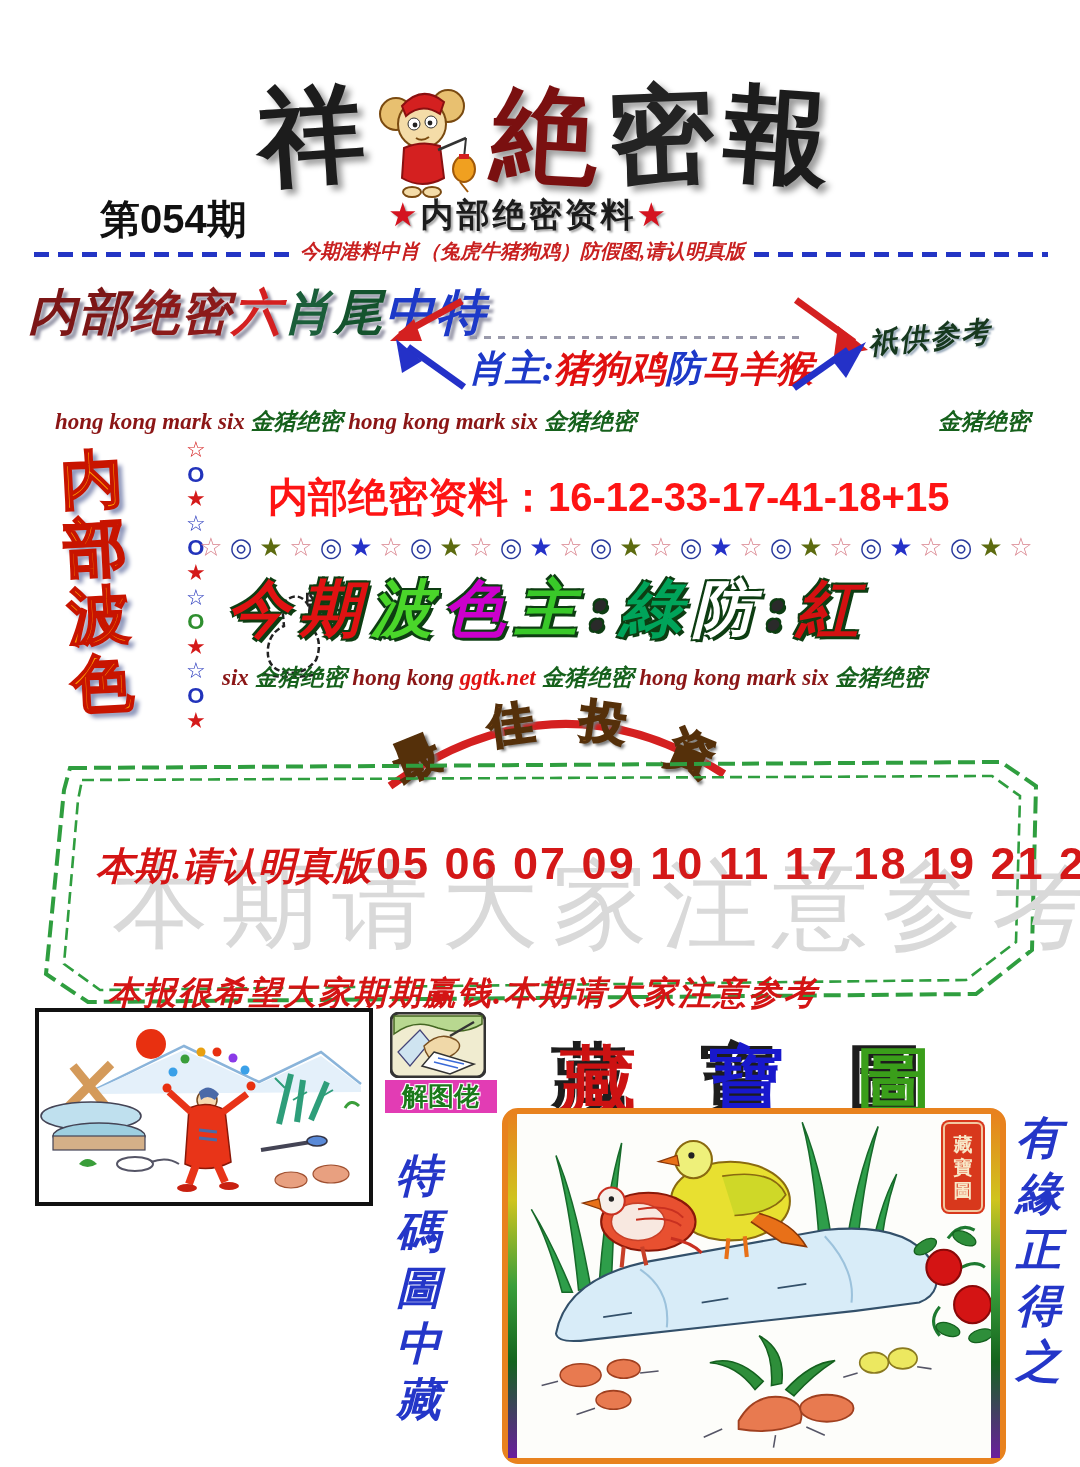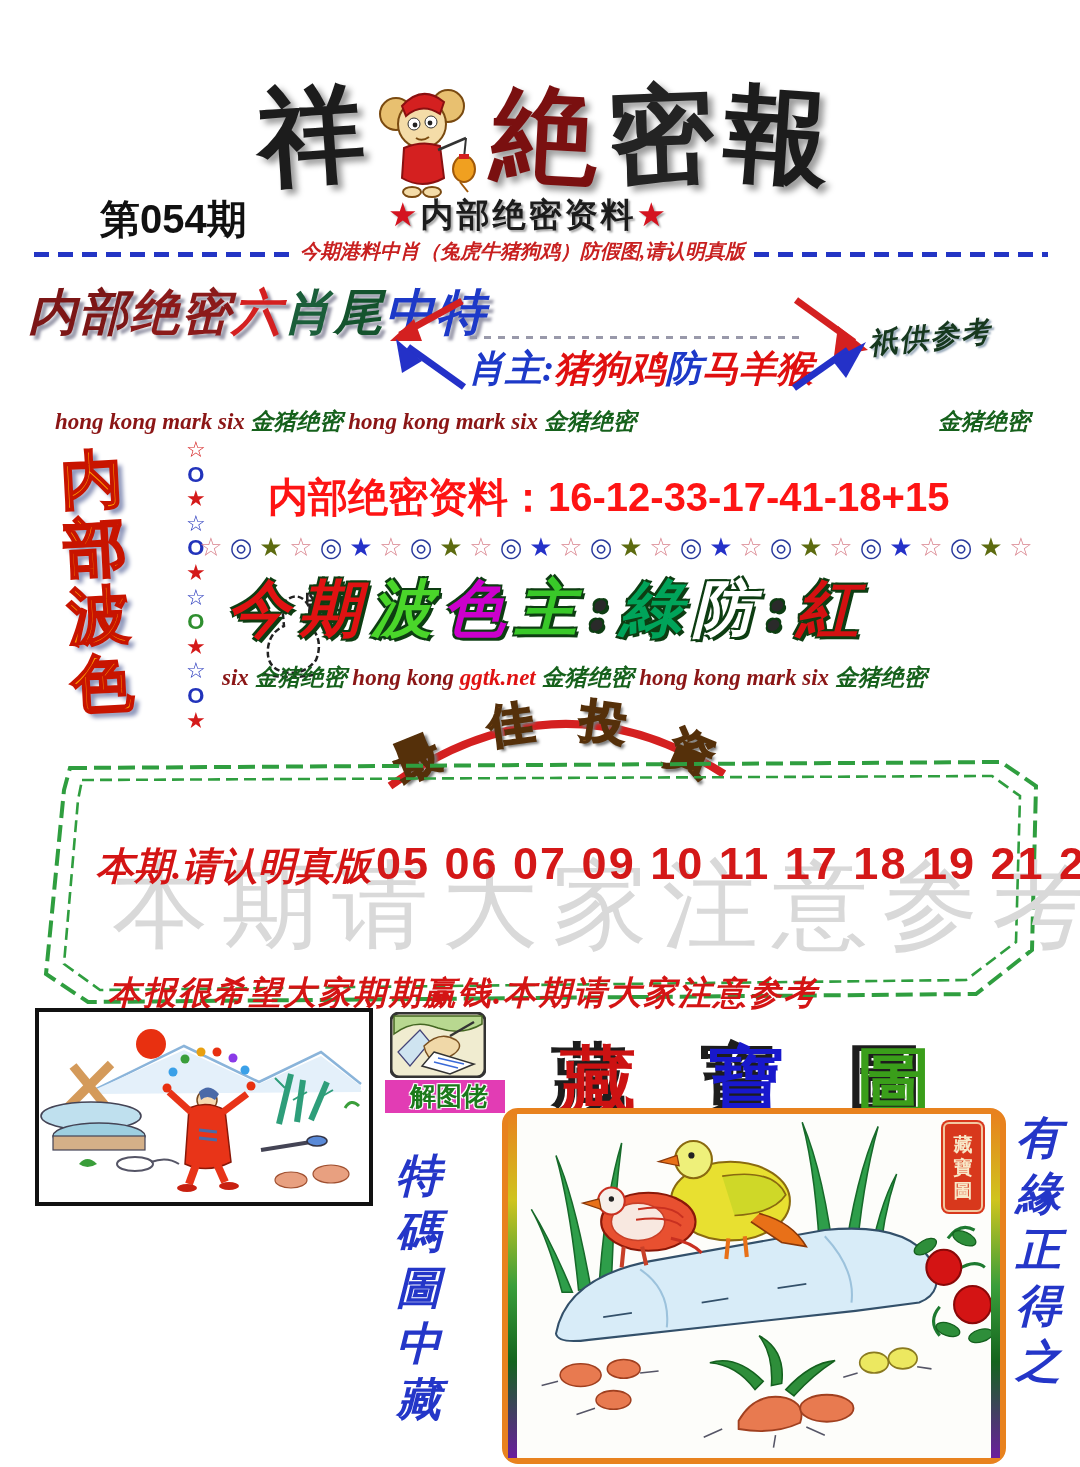--- a/index.html
+++ b/index.html
@@ -39,21 +39,21 @@
   .arcchar{position:absolute;font-family:"DejaVu Serif",serif;font-weight:bold;font-size:46px;color:#d8882a;
            -webkit-text-stroke:2px #55300a;text-shadow:3px 3px 3px #777;}
   
   .rec-prefix{font-size:38px;color:#d41414;}
   .rec-nums{font-size:45px;font-weight:bold;color:#d41818;letter-spacing:2px;white-space:nowrap;}
   .watermark{font-size:96px;color:#d9d9d9;letter-spacing:14px;white-space:nowrap;font-family:"DejaVu Serif",serif;}
   .wish{font-size:33px;color:#d41414;letter-spacing:2px;white-space:nowrap;margin-top:39px;}
   
   .frame{border:4px solid #111;background:#fff;}
   .jtl-banner{background:#e23cb4;color:#1b7a1b;font-weight:bold;font-size:26px;text-align:center;
-              font-family:"DejaVu Serif",serif;text-shadow:1px 1px 0 #fff,-1px -1px 0 #fff,1px -1px 0 #fff,-1px 1px 0 #fff;padding-left:8px;}
+              font-family:"DejaVu Serif",serif;text-shadow:1px 1px 0 #fff,-1px -1px 0 #fff,1px -1px 0 #fff,-1px 1px 0 #fff;}
   .treasure-title{display:flex;gap:72px;}
   .treasure-title span{font-family:"DejaVu Serif",serif;font-weight:bold;font-size:76px;
                        text-shadow:-9px -3px 0 #1d1d1d;}
   .vblue span{display:block;font-size:45px;line-height:56px;color:#2436c8;font-family:"DejaVu Serif",serif;
               font-weight:bold;font-style:italic;text-align:center;}
   .tbox{border:6px solid #e8821e;border-radius:16px;background:#fdfdfa;}
   .rainbow{width:9px;background:linear-gradient(#e8821e,#cfc41e 25%,#3a9e3a 50%,#14641e 72%,#6a1e9e);}
   .seal{background:#d8381c;border:2px solid #f2c8a0;border-radius:6px;box-shadow:0 0 0 2px #d8381c;
         display:flex;flex-direction:column;align-items:center;justify-content:center;}
   .seal span{color:#f8e8c8;font-size:19px;line-height:23px;font-weight:bold;font-family:"DejaVu Serif",serif;}

